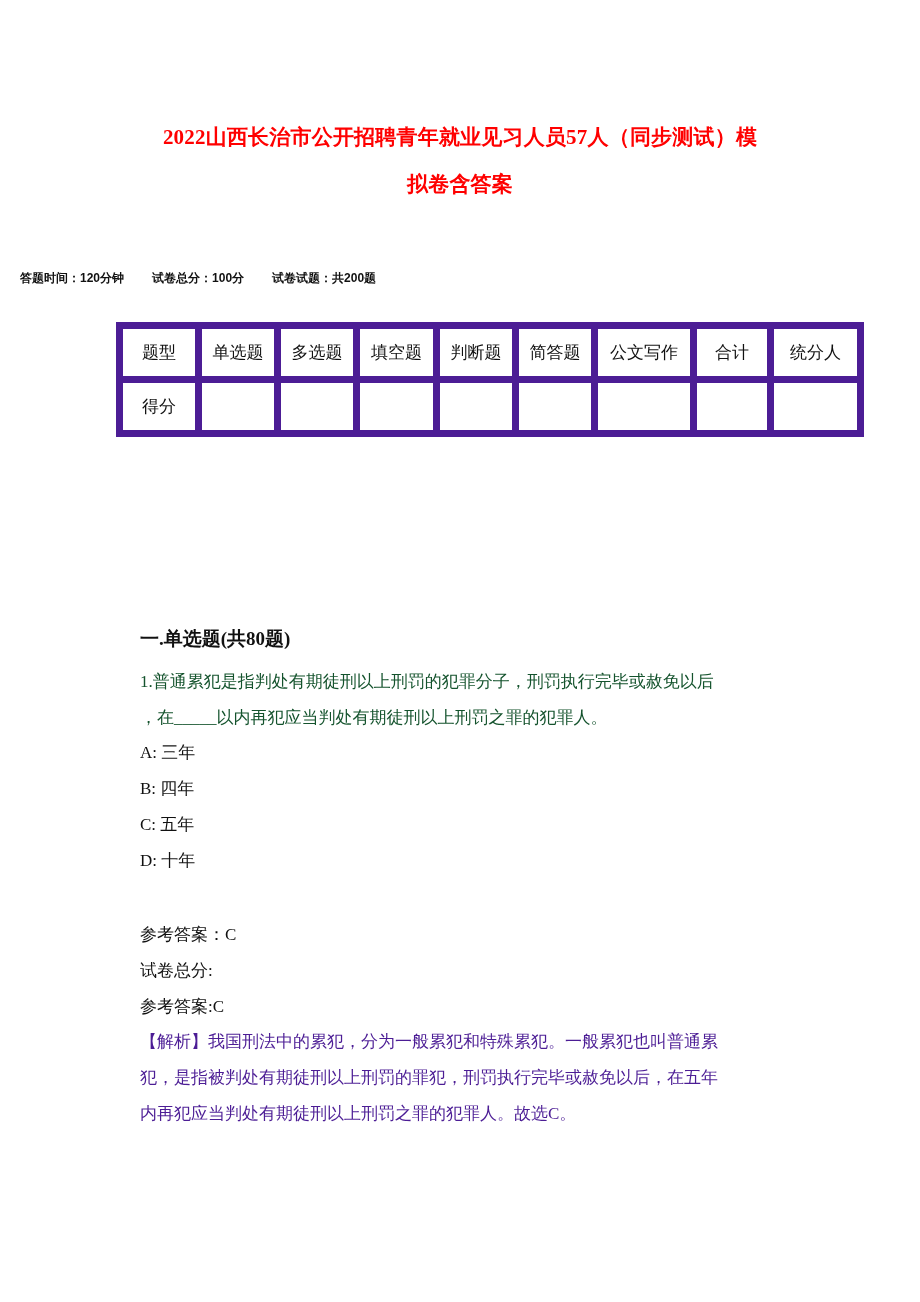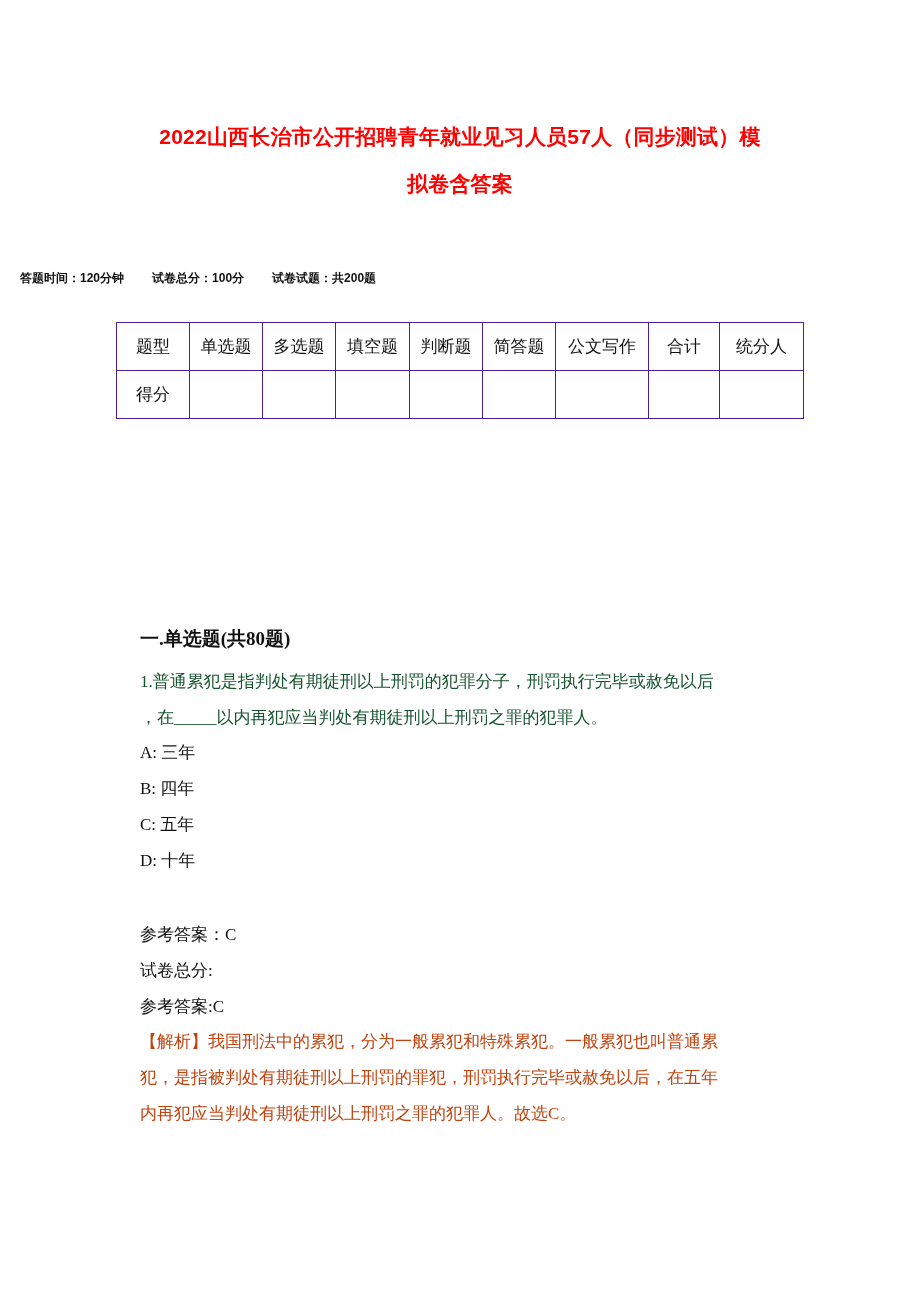--- a/index.html
+++ b/index.html
@@ -1,48 +1,48 @@
 <!DOCTYPE html>
 <html><head>
 <meta charset="utf-8">
 <style>
   html, body { margin:0; padding:0; background:#ffffff; }
   body { width:920px; height:1302px; position:relative; overflow:hidden; }
   .title {
     position:absolute; left:0; width:920px; text-align:center;
-    color:#ff0000; font-family:Liberation Sans, sans-serif;
+    color:#ff0000; font-family:Liberation Serif, serif;
     font-weight:bold; font-size:21px; letter-spacing:0.2px;
   }
   .title.l1 { top:123px; }
   .title.l2 { top:170px; }
   .meta {
     position:absolute; top:270px; left:0; width:920px; text-align:left;
     font-family:"Liberation Sans","DejaVu Sans",sans-serif; font-weight:bold;
     font-size:12px; color:#111;margin-left:20px;
   }
   .meta span { display:inline-block; }
   .meta .gap { width:28px; }
   table.score {
     position:absolute; left:116px; top:322px; border-collapse:collapse;
     font-family:"Liberation Sans","DejaVu Sans",sans-serif; font-size:17px; color:#111;
   }
   table.score td {
-    border:1px solid #4c1d95; height:47px; text-align:center; padding:0; vertical-align:middle;
+    border:7px solid #4c1d95; height:47px; text-align:center; padding:0; vertical-align:middle;
   }
   .section {
     position:absolute; left:140px; top:626px;
     font-family:"Liberation Serif","DejaVu Serif",serif; font-weight:bold;
     font-size:19px; color:#111;
   }
   .body-text {
     position:absolute; left:140px; width:640px;
     font-family:"Liberation Serif","DejaVu Serif",serif; font-size:17px; color:#14532d;
     line-height:36px;
   }
-  .red { color:#c2410c; }
+  .red { color:#4c1d95; }
   .q-stem { top:664px; }
   .opt { position:absolute; left:140px; font-family:"Liberation Serif","DejaVu Serif",serif; font-size:17px; color:#111;text-align:right; }
 </style>
 </head>
 <body>
 
 <div class="title l1">2022山西长治市公开招聘青年就业见习人员57人（同步测试）模</div>
 <div class="title l2">拟卷含答案</div>
 
 <div class="meta">

